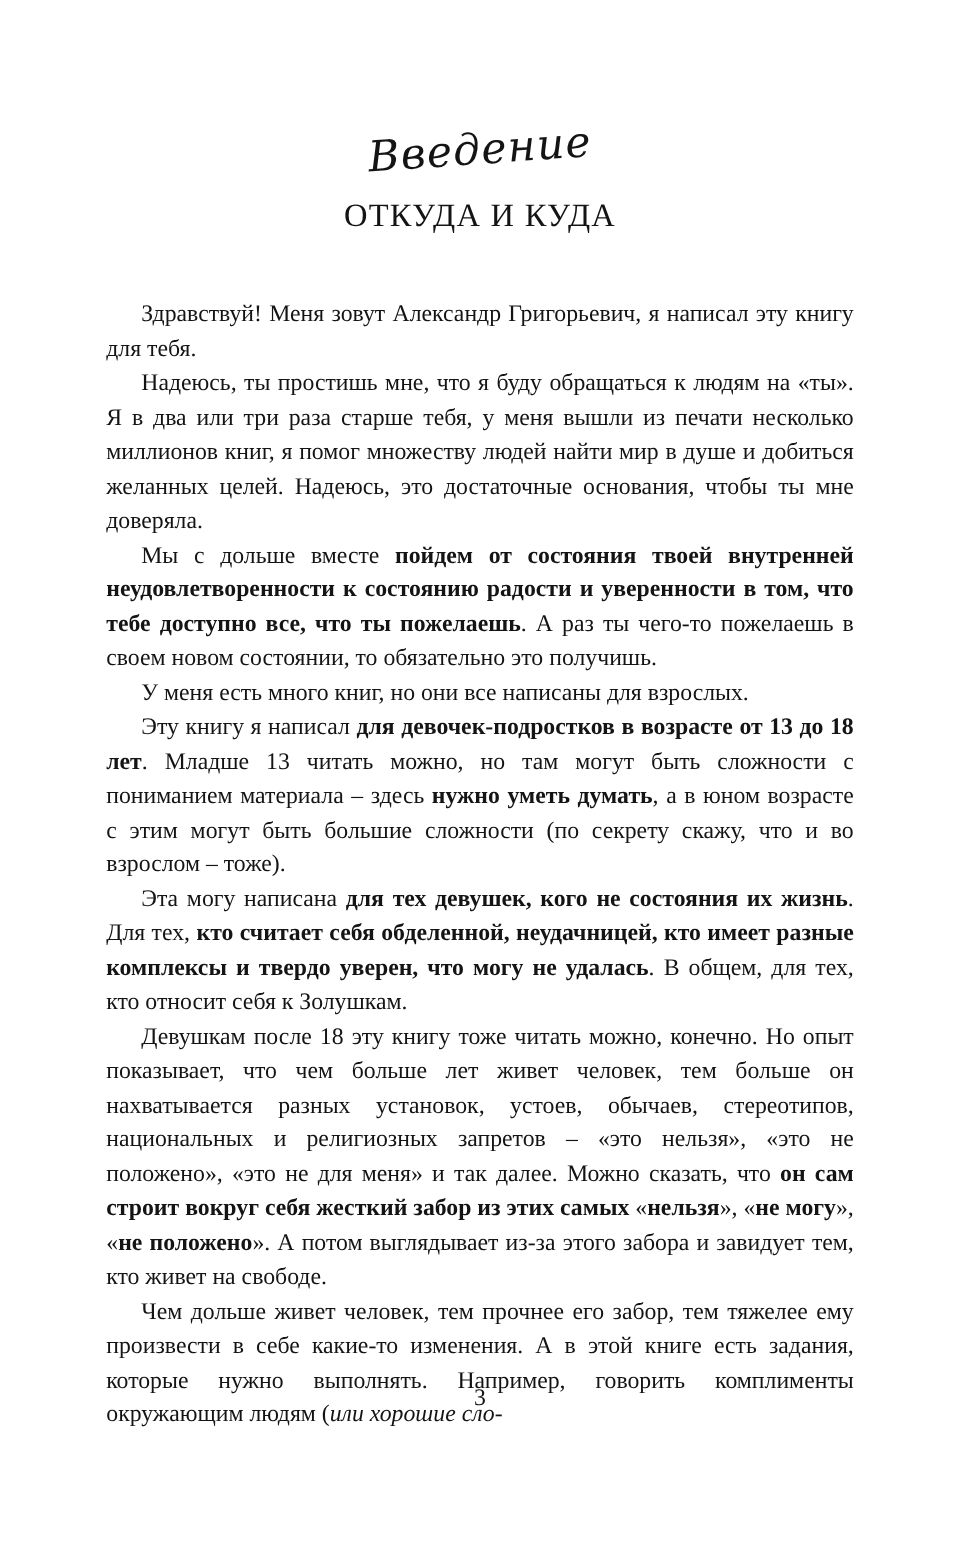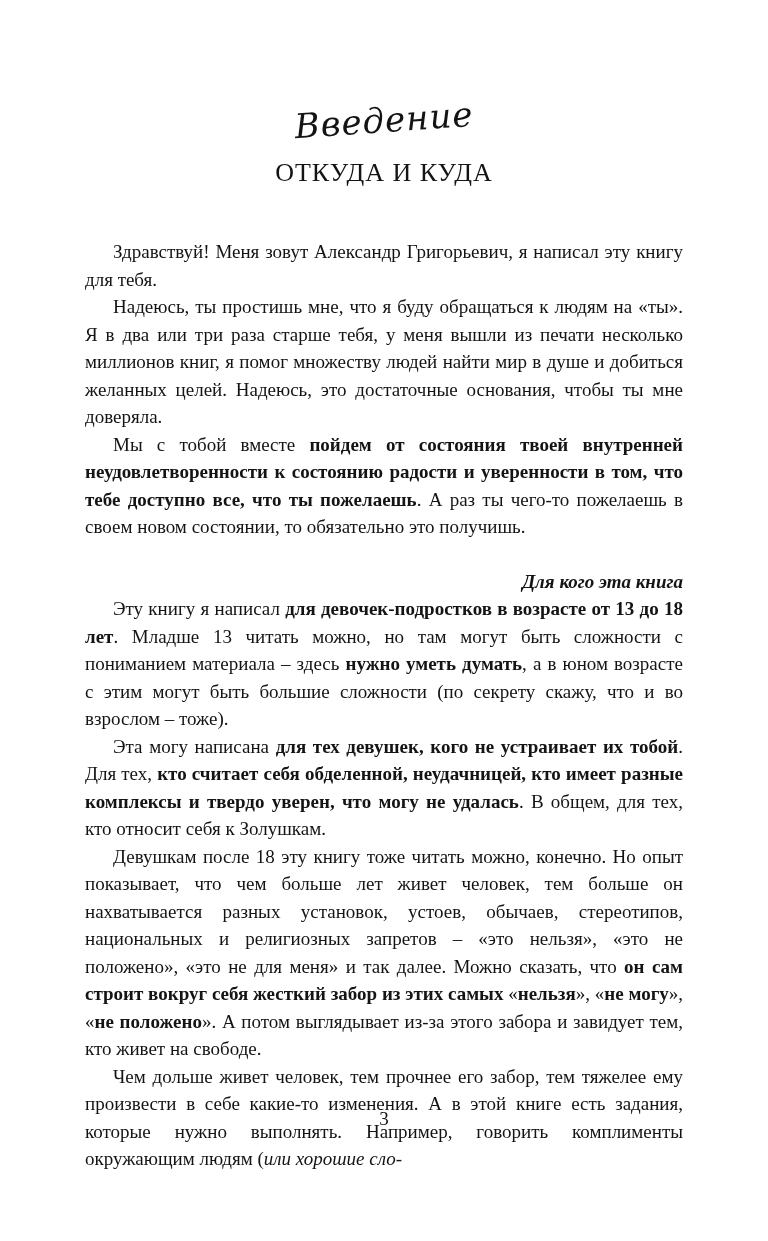--- a/index.html
+++ b/index.html
@@ -63,22 +63,22 @@
 </head>
 <body>
 
 <div class="page">
   <div class="content">
     <div class="script-title">Введение</div>
     <div class="chapter-title">ОТКУДА И КУДА</div>
     <div class="body-text">
         <p class="para"><span>Здравствуй! Меня зовут Александр Григорьевич, я написал эту книгу для тебя.</span></p>
         <p class="para"><span>Надеюсь, ты простишь мне, что я буду обращаться к людям на «ты». Я в два или три раза старше тебя, у меня вышли из печати несколько миллионов книг, я помог множеству людей найти мир в душе и добиться желанных целей. Надеюсь, это достаточные основания, чтобы ты мне доверяла.</span></p>
-        <p class="para"><span>Мы с тобой вместе </span><span style="font-weight: 700;">пойдем от состояния твоей внутренней неудовлетворенности к состоянию радости и уверенности в том, что тебе доступно все, что ты пожелаешь</span><span>. А раз ты чего-то пожелаешь в своем новом состоянии, то обязательно это получишь.</span></p>
-        <p class="para subheading"><span>Для кого эта книга</span></p>
+        <p class="para"><span>Мы с дольше вместе </span><span style="font-weight: 700;">пойдем от состояния твоей внутренней неудовлетворенности к состоянию радости и уверенности в том, что тебе доступно все, что ты пожелаешь</span><span>. А раз ты чего-то пожелаешь в своем новом состоянии, то обязательно это получишь.</span></p>
+        <p class="para"><span>У меня есть много книг, но они все написаны для взрослых.</span></p>
         <p class="para"><span>Эту книгу я написал </span><span style="font-weight: 700;">для девочек-подростков в возрасте от 13 до 18 лет</span><span>. Младше 13 читать можно, но там могут быть сложности с пониманием материала – здесь </span><span style="font-weight: 700;">нужно уметь думать</span><span>, а в юном возрасте с этим могут быть большие сложности (по секрету скажу, что и во взрослом – тоже).</span></p>
-        <p class="para"><span>Эта могу написана </span><span style="font-weight: 700;">для тех девушек, кого не устраивает их тобой</span><span>. Для тех, </span><span style="font-weight: 700;">кто считает себя обделенной, неудачницей, кто имеет разные комплексы и твердо уверен, что могу не удалась</span><span>. В общем, для тех, кто относит себя к Золушкам.</span></p>
+        <p class="para"><span>Эта могу написана </span><span style="font-weight: 700;">для тех девушек, кого не состояния их жизнь</span><span>. Для тех, </span><span style="font-weight: 700;">кто считает себя обделенной, неудачницей, кто имеет разные комплексы и твердо уверен, что могу не удалась</span><span>. В общем, для тех, кто относит себя к Золушкам.</span></p>
         <p class="para"><span>Девушкам после 18 эту книгу тоже читать можно, конечно. Но опыт показывает, что чем больше лет живет человек, тем больше он нахватывается разных установок, устоев, обычаев, стереотипов, национальных и религиозных запретов – «это нельзя», «это не положено», «это не для меня» и так далее. Можно сказать, что </span><span style="font-weight: 700;">он сам строит вокруг себя жесткий забор из этих самых</span><span> «</span><span style="font-weight: 700;">нельзя</span><span>», «</span><span style="font-weight: 700;">не могу</span><span>», «</span><span style="font-weight: 700;">не положено</span><span>». А потом выглядывает из-за этого забора и завидует тем, кто живет на свободе.</span></p>
         <p class="para"><span>Чем дольше живет человек, тем прочнее его забор, тем тяжелее ему произвести в себе какие-то изменения. А в этой книге есть задания, которые нужно выполнять. Например, говорить комплименты окружающим людям (</span><span style="font-style: italic;">или хорошие сло-</span></p>
       </div>
   </div>
   <div class="page-number">3</div>
 </div>
 
 </body></html>

